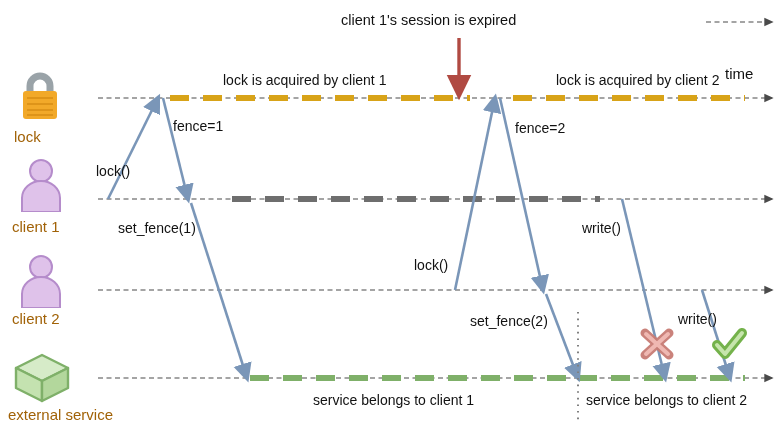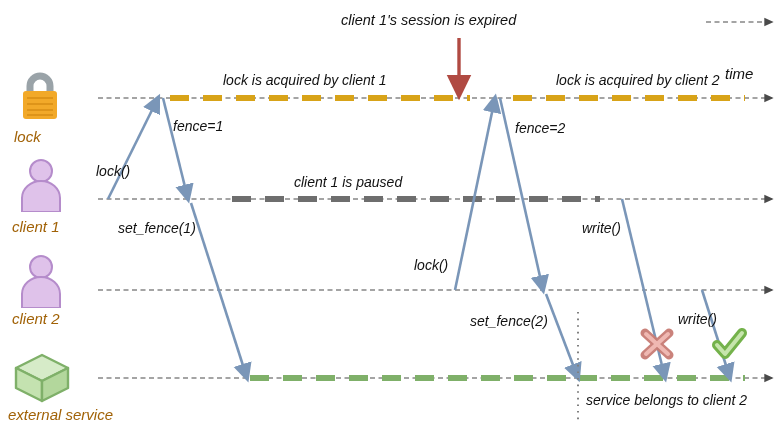--- a/index.html
+++ b/index.html
@@ -1,19 +1,19 @@
 <!DOCTYPE html>
 <html><head>
 <meta charset="utf-8">
 <style>
   html,body{margin:0;padding:0;background:#ffffff;}
   body{width:784px;height:431px;font-family:"Liberation Sans",sans-serif;}
   #stage{position:relative;width:784px;height:431px;overflow:hidden;background:#fff;}
   svg.layer{position:absolute;left:0;top:0;width:784px;height:431px;}
-  .lbl{position:absolute;font-family:"Liberation Sans",sans-serif;color:#1a1a1a;white-space:nowrap;font-style:italic;}
+  .lbl{position:absolute;font-family:"Liberation Sans",sans-serif;color:#1a1a1a;white-space:nowrap;}
   .lane-name{font-size:15px;color:#a16207;}
   .seg-label{font-size:14px;color:#111;}
   .call-label{font-size:14px;color:#111;}
   .title-label{font-size:14.5px;color:#111;}
   .time-label{font-size:15px;color:#111;margin-top:32px;}
   .icon-wrap{position:absolute;}
 </style>
 </head>
 <body>
 
@@ -122,21 +122,21 @@
       <path d="M-12,1 L-4,10 L13,-11" fill="none" stroke="#74B24B" stroke-width="10" stroke-linecap="round" stroke-linejoin="round"></path>
       <path d="M-12,1 L-4,10 L13,-11" fill="none" stroke="#C6E5AC" stroke-width="4" stroke-linecap="round" stroke-linejoin="round"></path>
     </g>
   </svg>
 
   <div class="lbl title-label" style="left:341px;top:12px;">client 1's session is expired</div>
   <div class="lbl time-label" style="left:725px;top:33px;">time</div>
 
   <div class="lbl seg-label" style="left:223px;top:72px;">lock is acquired by client 1</div>
   <div class="lbl seg-label" style="left:556px;top:72px;">lock is acquired by client 2</div>
-  <div class="lbl seg-label" style="left:294px;top:174px;">client 1 is paused</div>
+  <div class="lbl seg-label" style="left:313px;top:392px;">service belongs to client 1</div>
   <div class="lbl seg-label" style="left:586px;top:392px;">service belongs to client 2</div>
 
   <div class="lbl call-label" style="left:96px;top:163px;">lock()</div>
   <div class="lbl call-label" style="left:173px;top:118px;">fence=1</div>
   <div class="lbl call-label" style="left:118px;top:220px;">set_fence(1)</div>
   <div class="lbl call-label" style="left:414px;top:257px;">lock()</div>
   <div class="lbl call-label" style="left:515px;top:120px;">fence=2</div>
   <div class="lbl call-label" style="left:470px;top:313px;">set_fence(2)</div>
   <div class="lbl call-label" style="left:582px;top:220px;">write()</div>
   <div class="lbl call-label" style="left:678px;top:311px;">write()</div>

